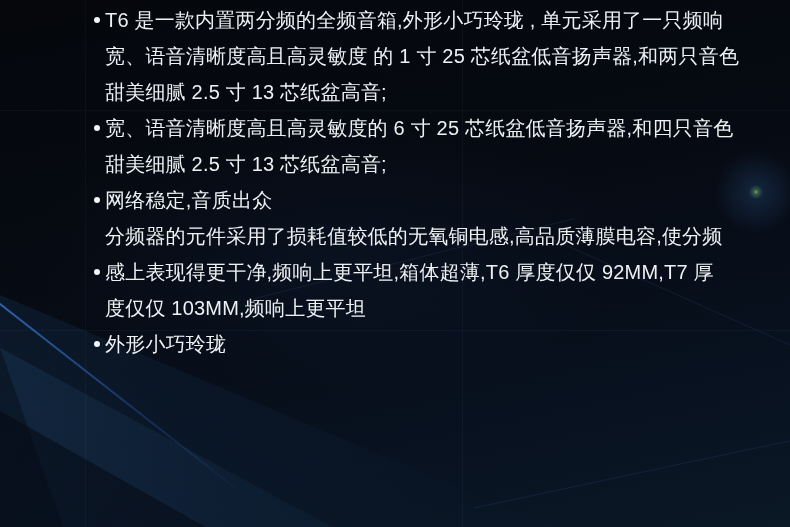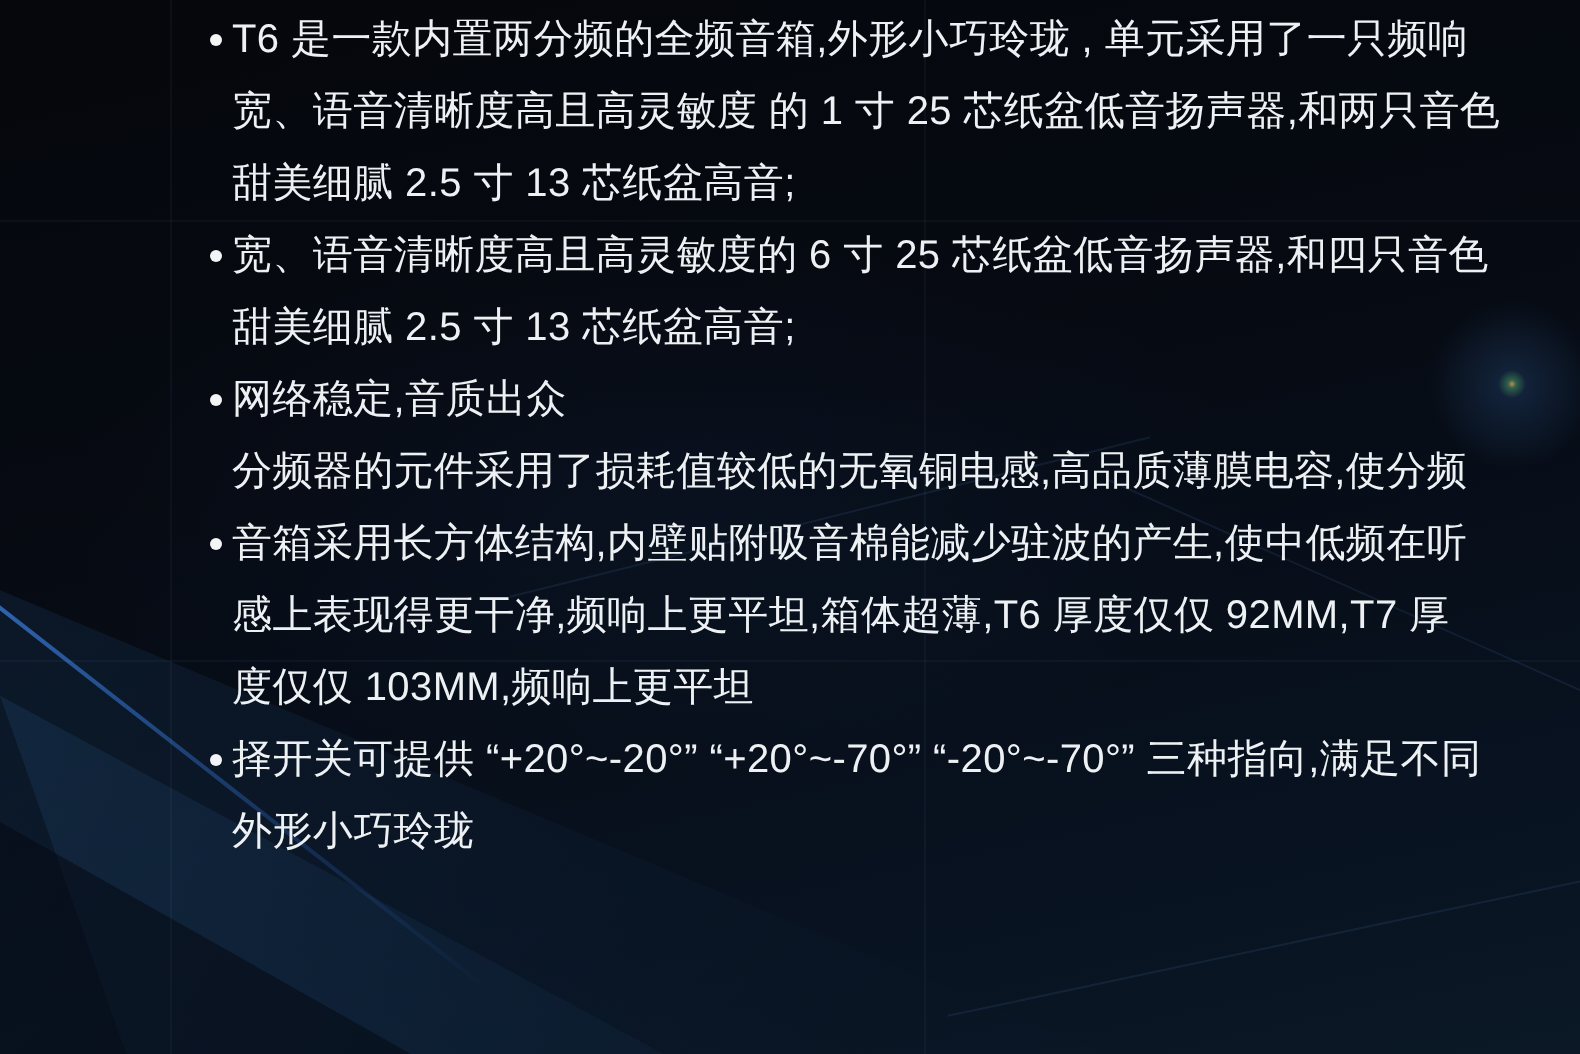--- a/index.html
+++ b/index.html
@@ -45,21 +45,21 @@
   .hl-1 { left: 250px; top: 258px; width: 330px; transform: rotate(-14deg); }
   .hl-2 { left: 470px; top: 470px; width: 360px; transform: rotate(-12deg); }
   .hl-3 { left: 540px; top: 300px; width: 300px; transform: rotate(24deg); }
   .gridline { position: absolute; background: rgba(130,170,230,.05); }
   .gl-v1 { left: 85px; top: 0; width: 1px; height: 100%; }
   .gl-v2 { left: 462px; top: 0; width: 1px; height: 100%; }
   .gl-h1 { left: 0; top: 110px; width: 100%; height: 1px; }
   .gl-h2 { left: 0; top: 330px; width: 100%; height: 1px; }
 
   .bullet-list {
-    position: absolute; left: 16px; top: 0; width: 729px;
+    position: absolute; left: 5px; top: 0; width: 729px;
     padding-top: 2px;
   }
   .bullet {
     position: relative;
     padding-left: 100px;
   }
   .dot {
     position: absolute; left: 89px; top: 15px;
     width: 6px; height: 6px; border-radius: 50%;
     background: #f2f4f6;
@@ -101,23 +101,21 @@
         <div class="line">宽、语音清晰度高且高灵敏度的 6 寸 25 芯纸盆低音扬声器,和四只音色</div>
         <div class="line">甜美细腻 2.5 寸 13 芯纸盆高音;</div>
       </div>
       <div class="bullet">
         <span class="dot"></span>
         <div class="line">网络稳定,音质出众</div>
         <div class="line">分频器的元件采用了损耗值较低的无氧铜电感,高品质薄膜电容,使分频</div>
       </div>
       <div class="bullet">
         <span class="dot"></span>
-        <div class="line">音箱采用长方体结构,内壁贴附吸音棉能减少驻波的产生,使中低频在听</div>
         <div class="line">感上表现得更干净,频响上更平坦,箱体超薄,T6 厚度仅仅 92MM,T7 厚</div>
         <div class="line">度仅仅 103MM,频响上更平坦</div>
       </div>
       <div class="bullet">
         <span class="dot"></span>
-        <div class="line">择开关可提供 “+20°~-20°” “+20°~-70°” “-20°~-70°” 三种指向,满足不同</div>
         <div class="line">外形小巧玲珑</div>
       </div>
     </div>
 </div>
 
 </body></html>

